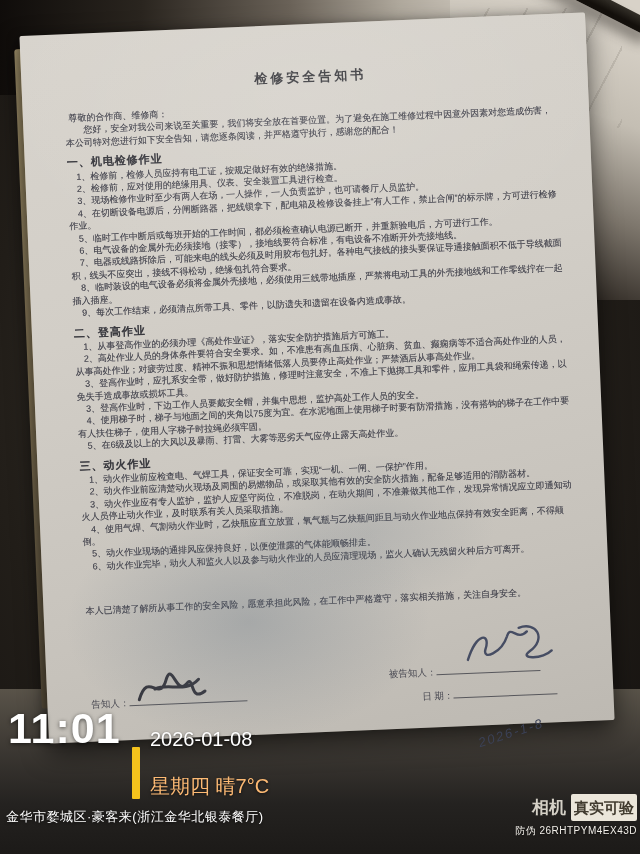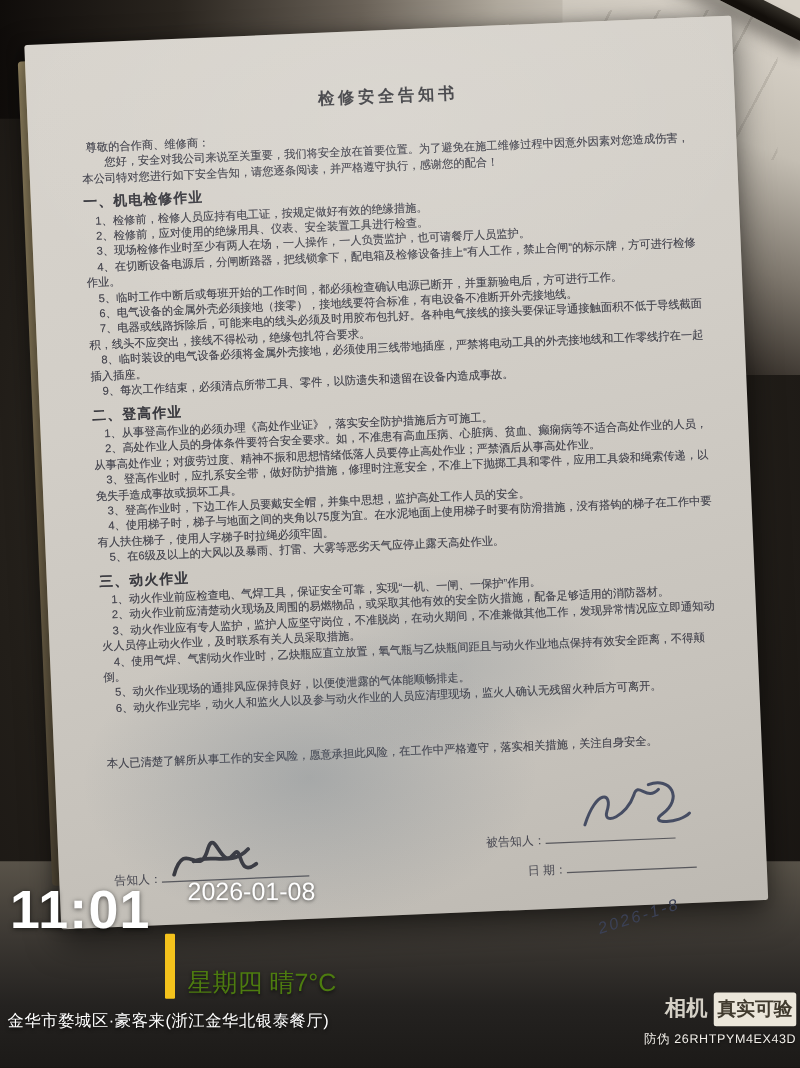--- a/index.html
+++ b/index.html
@@ -51,22 +51,22 @@
   .scribble{position:absolute;pointer-events:none;}
   .scr-informer{left:40px;bottom:26px;}
   .scr-notified{right:26px;bottom:52px;}
   .hand-date{position:absolute;right:44px;bottom:-16px;font-size:13px;font-style:italic;
       color:#3b4156;transform:rotate(-15deg);letter-spacing:2px;}
 
   
   .wm-time{left:8px;top:704px;font-size:43px;font-weight:700;color:#fff;
       text-shadow:0 1px 4px rgba(0,0,0,.6);letter-spacing:1px;}
   .wm-bar{left:132px;top:747px;width:8px;height:52px;border-radius:1px;}
-  .wm-date{left:150px;top:703px;font-size:20px;color:#fff;text-shadow:0 1px 3px rgba(0,0,0,.6);}
-  .wm-week{left:150px;top:773px;font-size:20px;color:#4d7c0f;text-shadow:0 1px 3px rgba(0,0,0,.6);}
+  .wm-date{left:150px;top:728px;font-size:20px;color:#fff;text-shadow:0 1px 3px rgba(0,0,0,.6);}
+  .wm-week{left:150px;top:773px;font-size:20px;color:#fdba74;text-shadow:0 1px 3px rgba(0,0,0,.6);}
   .wm-loc{left:6px;top:808px;font-size:13px;color:#fff;text-shadow:0 1px 3px rgba(0,0,0,.65);letter-spacing:.5px;}
 
   .brand{right:3px;top:794px;text-align:right;}
   .brand-name{font-size:25px;font-weight:700;color:rgba(228,223,213,.92);letter-spacing:2px;line-height:26px;}
   .brand-row2{margin-top:0;font-size:17px;font-weight:700;color:rgba(228,223,213,.92);line-height:19px;}
   .brand-badge{display:inline-block;background:#ebe6da;color:#413b2f;font-size:15px;font-weight:700;
       padding:4px 3px;border-radius:2px;margin-left:5px;}
   .brand-antifake{margin-top:3px;font-size:10px;color:#f1eee8;letter-spacing:.5px;
       text-shadow:0 1px 2px rgba(0,0,0,.6);}
 </style>

